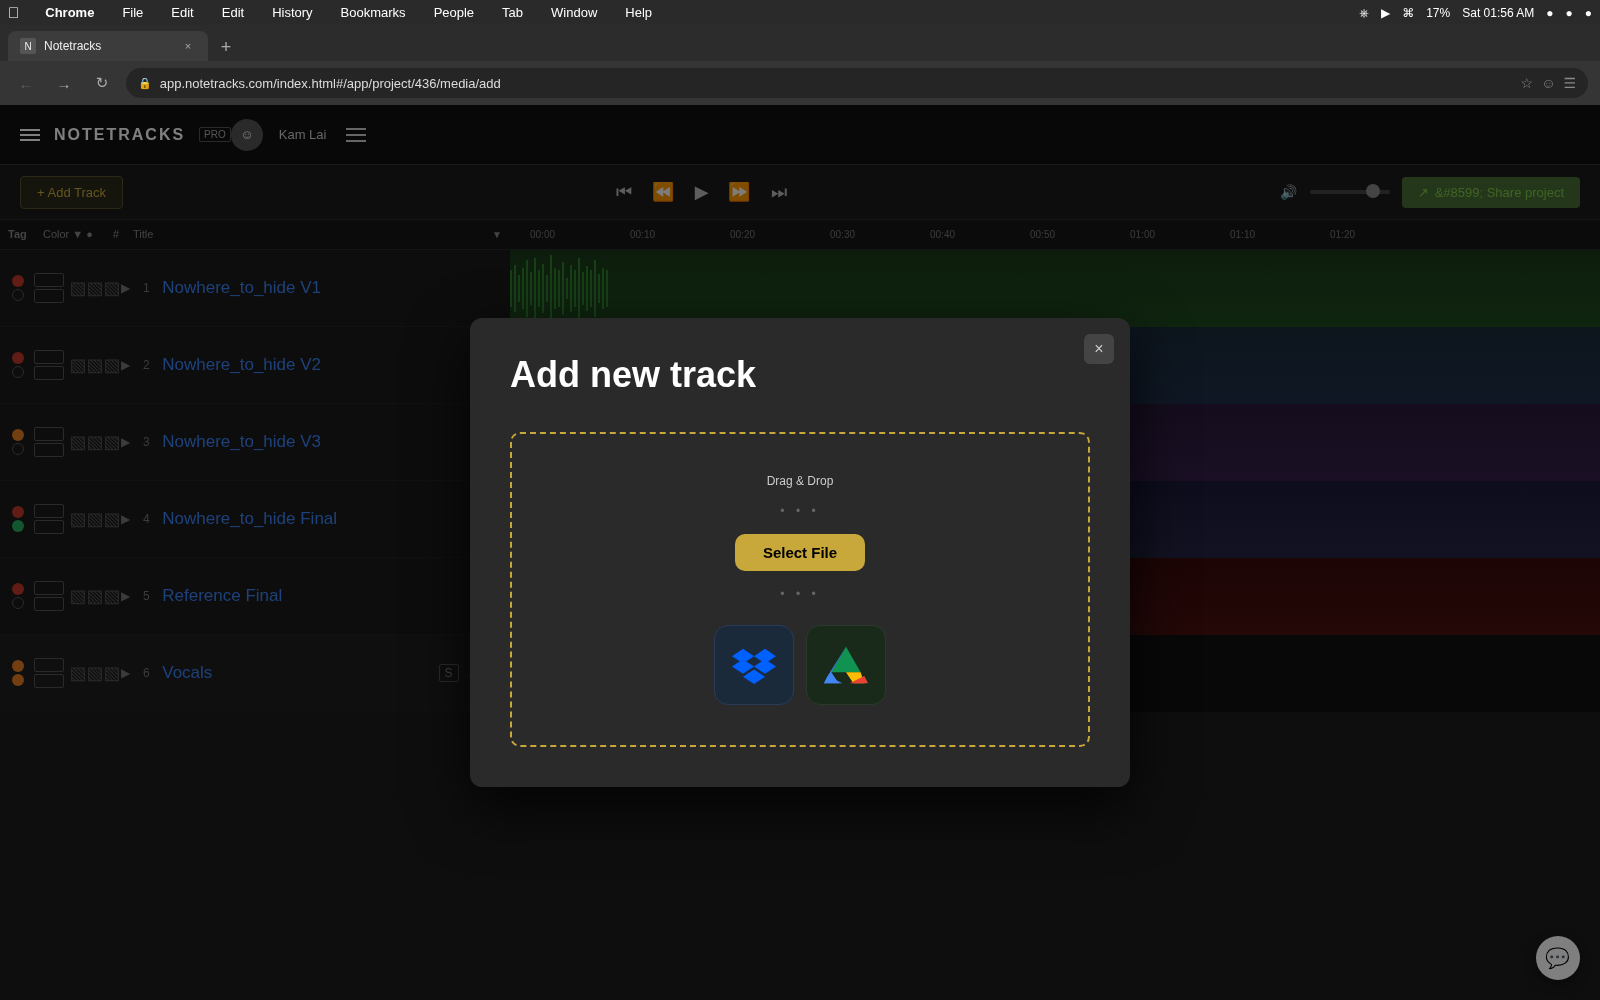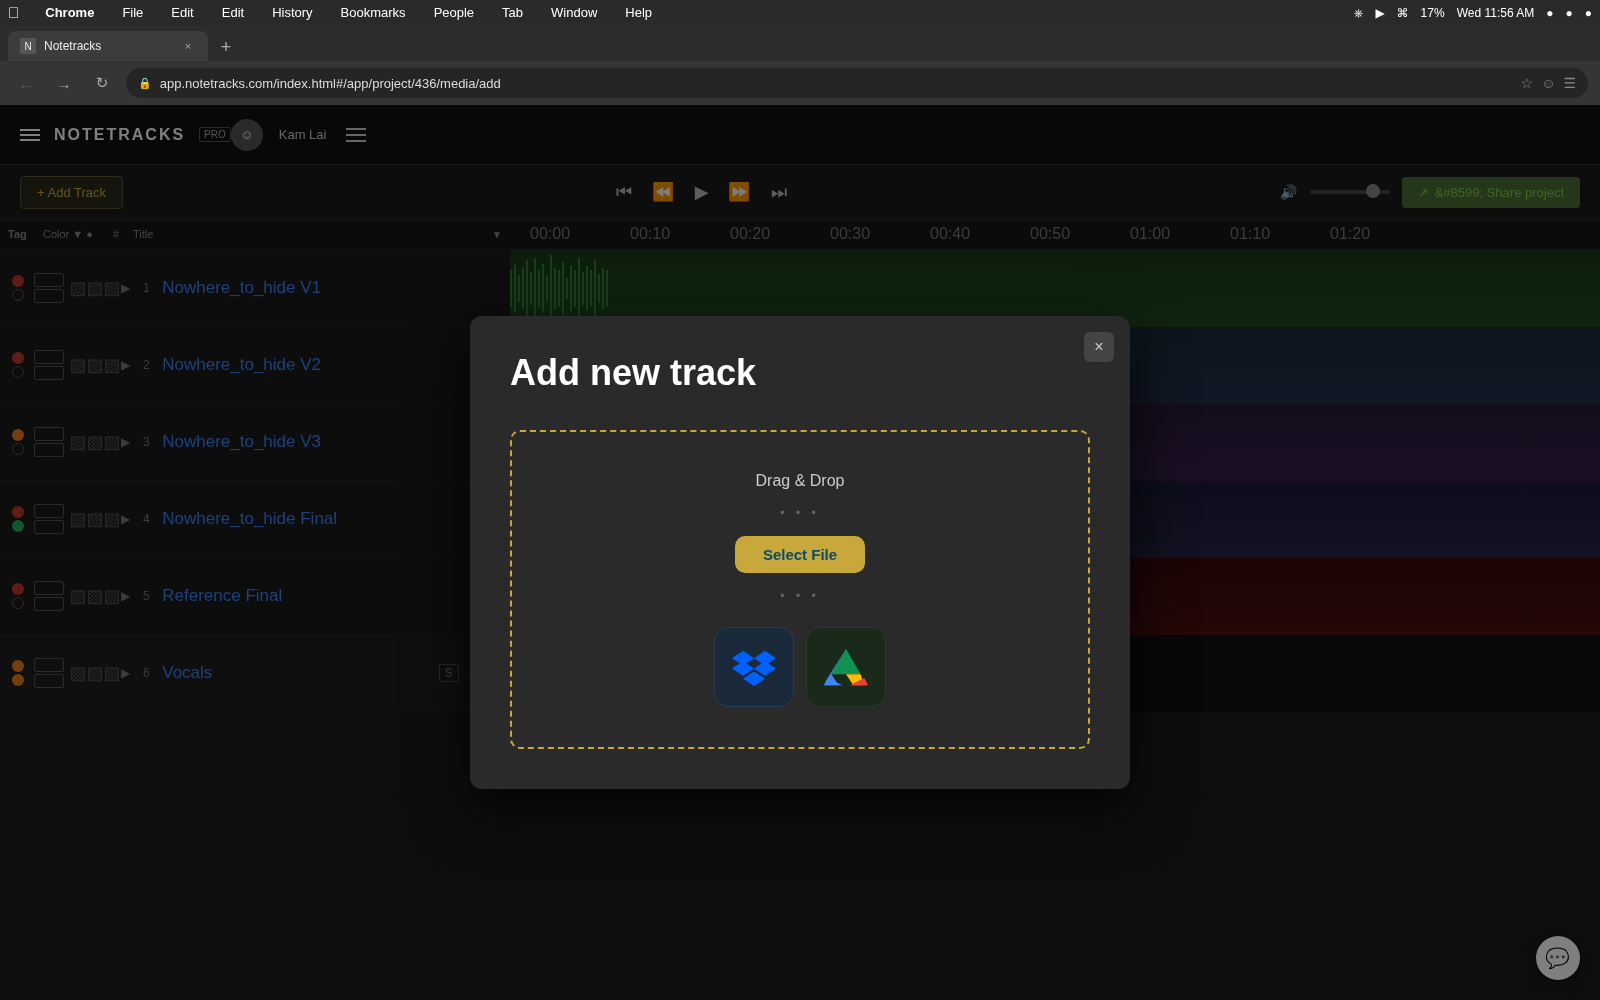--- a/index.html
+++ b/index.html
@@ -153,21 +153,21 @@
       font-size: 11px;
       padding: 0;
     }
     .track-header-cols { display: flex; align-items: center; width: 510px; height: 30px; background: #161616; border-bottom: 1px solid #2a2a2a; padding: 0 8px; gap: 0; }
     .th-tag { width: 35px; color: #888; font-size: 11px; font-weight: bold; }
     .th-color { width: 70px; color: #888; font-size: 11px; display: flex; align-items: center; gap: 3px; }
     .th-num { width: 20px; color: #888; font-size: 11px; }
     .th-title { flex: 1; color: #888; font-size: 11px; }
     .th-sort { color: #888; font-size: 10px; margin-left: auto; }
     .timeline-header { height: 30px; background: #161616; border-bottom: 1px solid #2a2a2a; display: flex; align-items: center; padding: 0 0 0 20px; gap: 0; overflow: hidden; }
-    .time-marker { color: #777; font-size: 16px; min-width: 100px; }
+    .time-marker { color: #777; font-size: 10px; min-width: 100px; }
 
     
     .track-row {
       height: 77px;
       display: flex;
       border-bottom: 1px solid #222;
     }
     .track-info {
       width: 510px;
       min-width: 510px;
@@ -233,30 +233,30 @@
       border: 2px dashed #c8a83a;
       border-radius: 10px;
       padding: 40px 30px;
       display: flex;
       flex-direction: column;
       align-items: center;
       gap: 16px;
     }
     .dropzone-text {
       color: #ccc;
-      font-size: 16px;
+      font-size: 12px;
     }
     .dropzone-dots {
       color: #666;
       font-size: 12px;
       letter-spacing: 4px;
     }
     .select-file-btn {
       background: #c8a83a;
-      color: #0c4a6e;
+      color: #000000;
       border: none;
       padding: 10px 28px;
       border-radius: 10px;
       font-size: 15px;
       font-weight: 600;
       cursor: pointer;
     }
     .cloud-icons {
       display: flex;
       gap: 12px;
@@ -318,21 +318,21 @@
   <span class="menubar-item">Bookmarks</span>
   <span class="menubar-item">People</span>
   <span class="menubar-item">Tab</span>
   <span class="menubar-item">Window</span>
   <span class="menubar-item">Help</span>
   <div class="menubar-right">
     <span>⎈</span>
     <span>▶</span>
     <span>⌘</span>
     <span>17%</span>
-    <span>Wed 11:56 AM</span>
+    <span>Sat 01:56 AM</span>
     <span>●</span>
     <span>●</span>
     <span>●</span>
   </div>
 </div>
 
 <div class="chrome-tabbar">
   <div class="chrome-tab">
     <div class="tab-favicon">N</div>
     <span>Notetracks</span>

